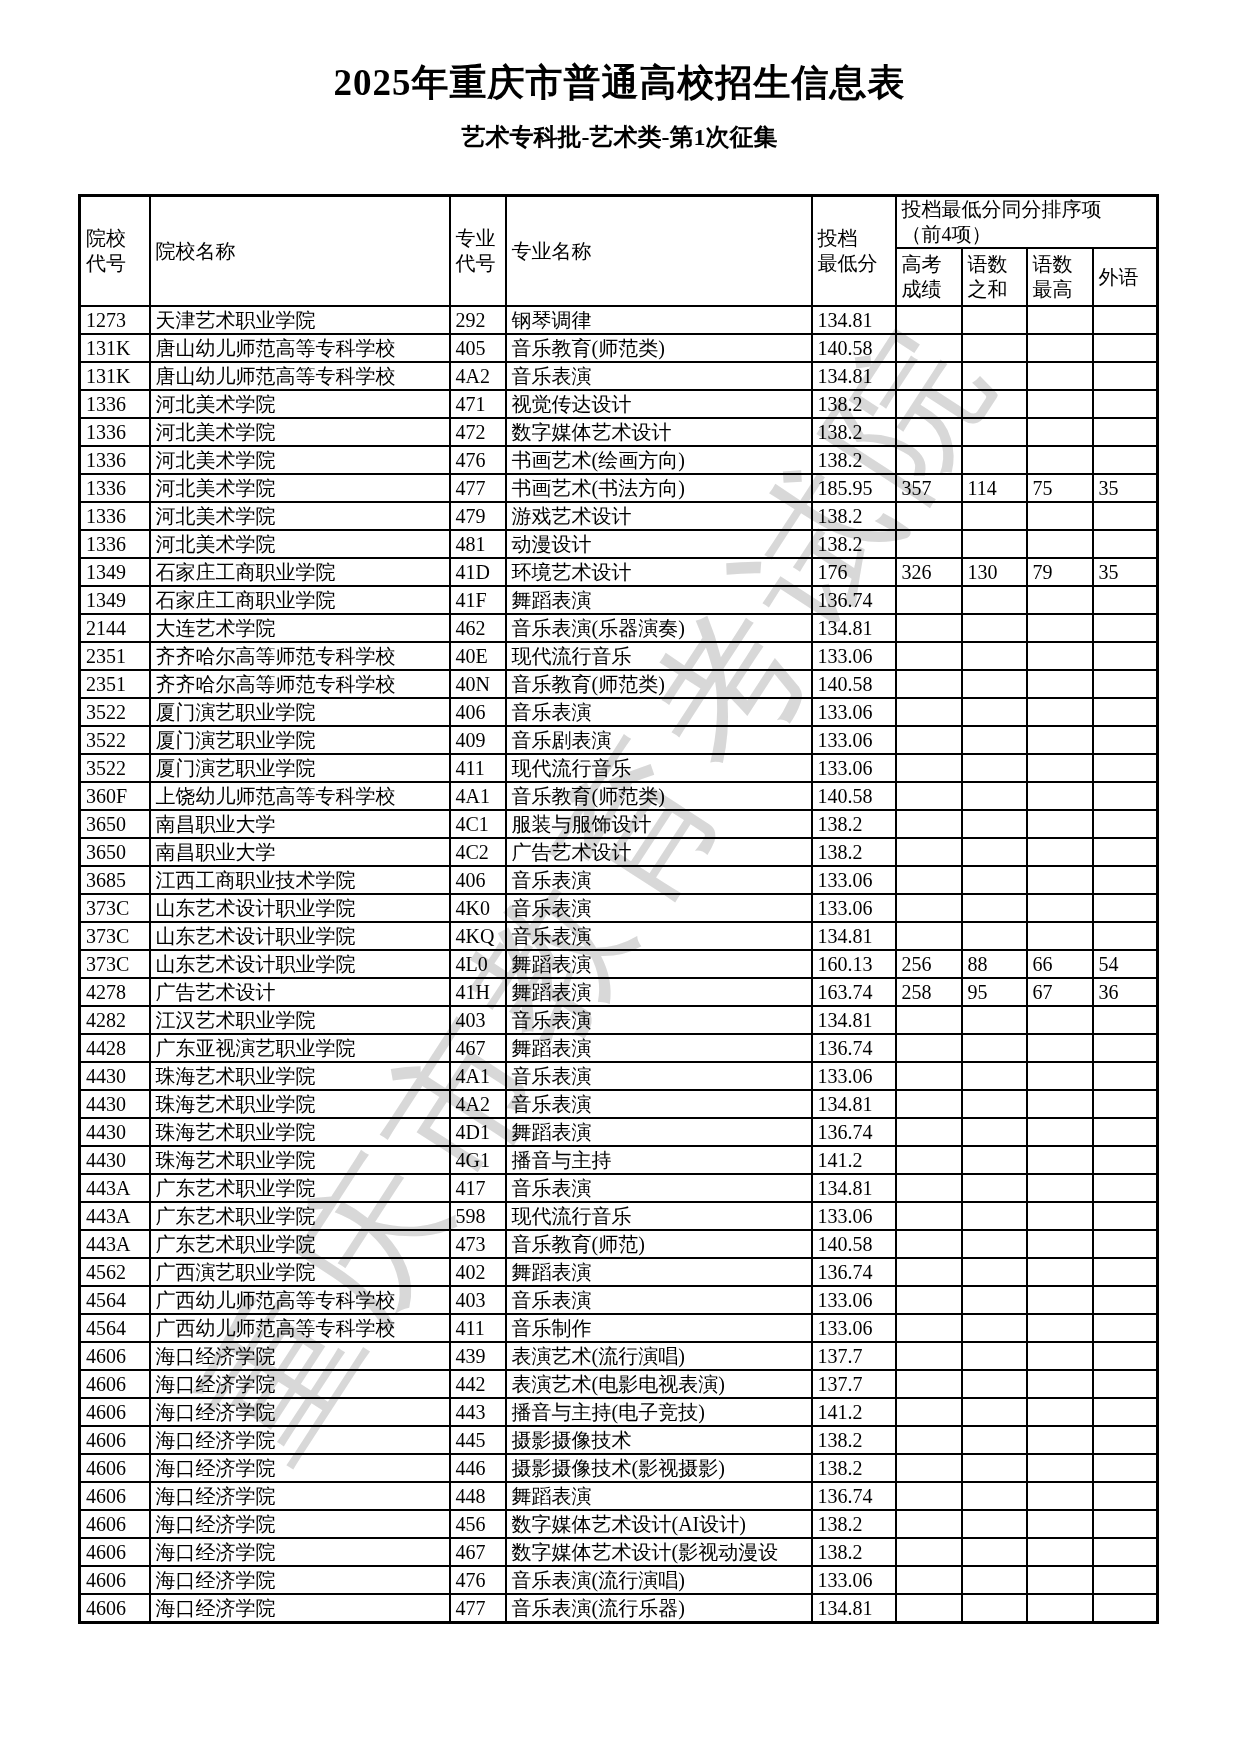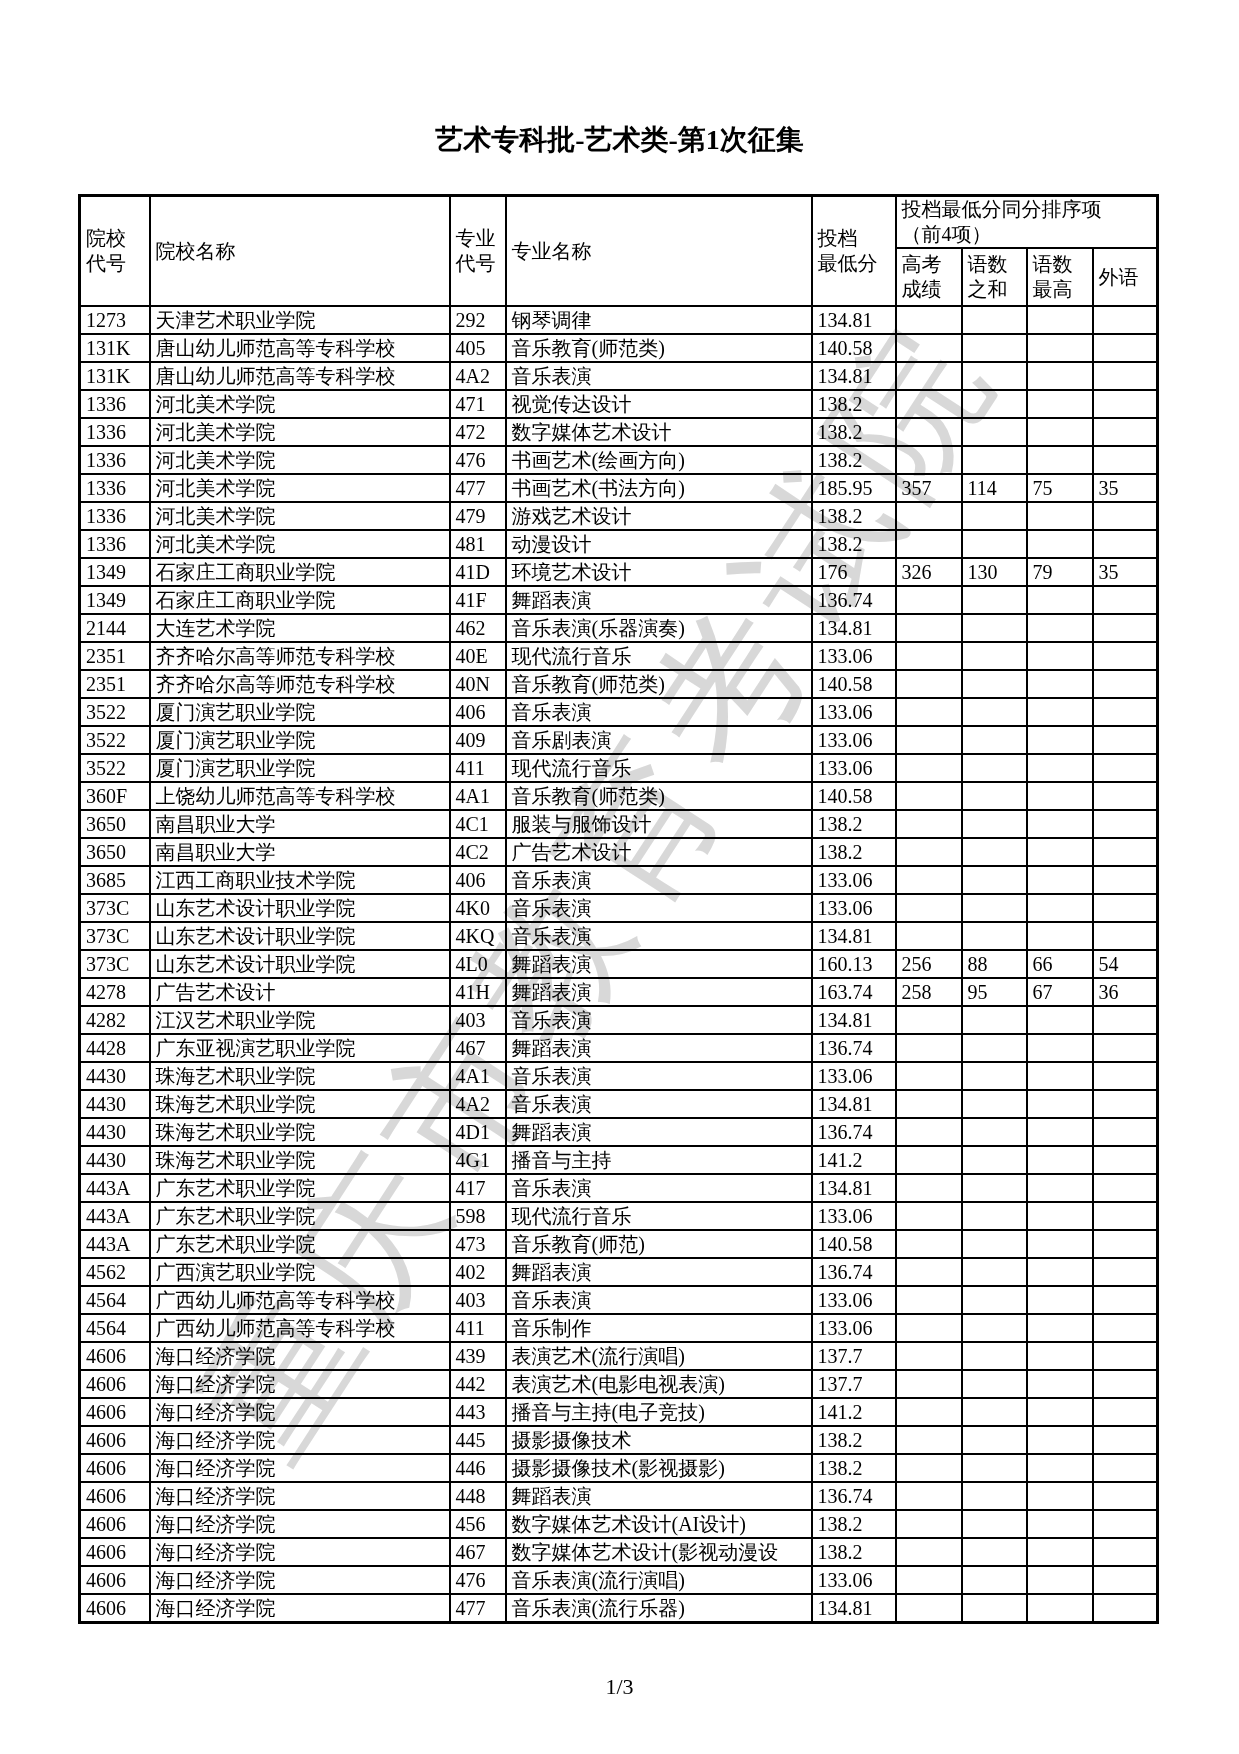--- a/index.html
+++ b/index.html
@@ -36,21 +36,21 @@
     font-weight: bold;
     letter-spacing: 1px;
     z-index: 1;
   }
   .page-subtitle {
     position: absolute;
     top: 121px;
     left: 0;
     width: 100%;
     text-align: center;
-    font-size: 28px;
+    font-size: 24px;
     font-weight: bold;
     z-index: 1;
   }
   table.grid {
     position: absolute;
     left: 78px;
     top: 194px;
     width: 1078px;
     border-collapse: collapse;
     table-layout: fixed;
@@ -94,20 +94,21 @@
     z-index: 1;
   }
 </style>
 </head>
 <body>
 
 <div class="page">
 
   <div class="watermark">重庆市教育考试院</div>
 
+  <div class="page-title">2025年重庆市普通高校招生信息表</div>
   <div class="page-subtitle">艺术专科批-艺术类-第1次征集</div>
 
   <table class="grid">
     <colgroup>
       <col style="width:70px">
       <col style="width:300px">
       <col style="width:56px">
       <col style="width:306px">
       <col style="width:84px">
       <col style="width:66px">
@@ -652,15 +653,14 @@
           <td class="c-mname">音乐表演(流行乐器)</td>
           <td class="c-score">134.81</td>
           <td class="c-t1"></td>
           <td class="c-t2"></td>
           <td class="c-t3"></td>
           <td class="c-t4"></td>
         </tr>
       </tbody>
   </table>
 
-  <div class="page-number">1/3</div>
 
 </div>
 
 </body></html>

